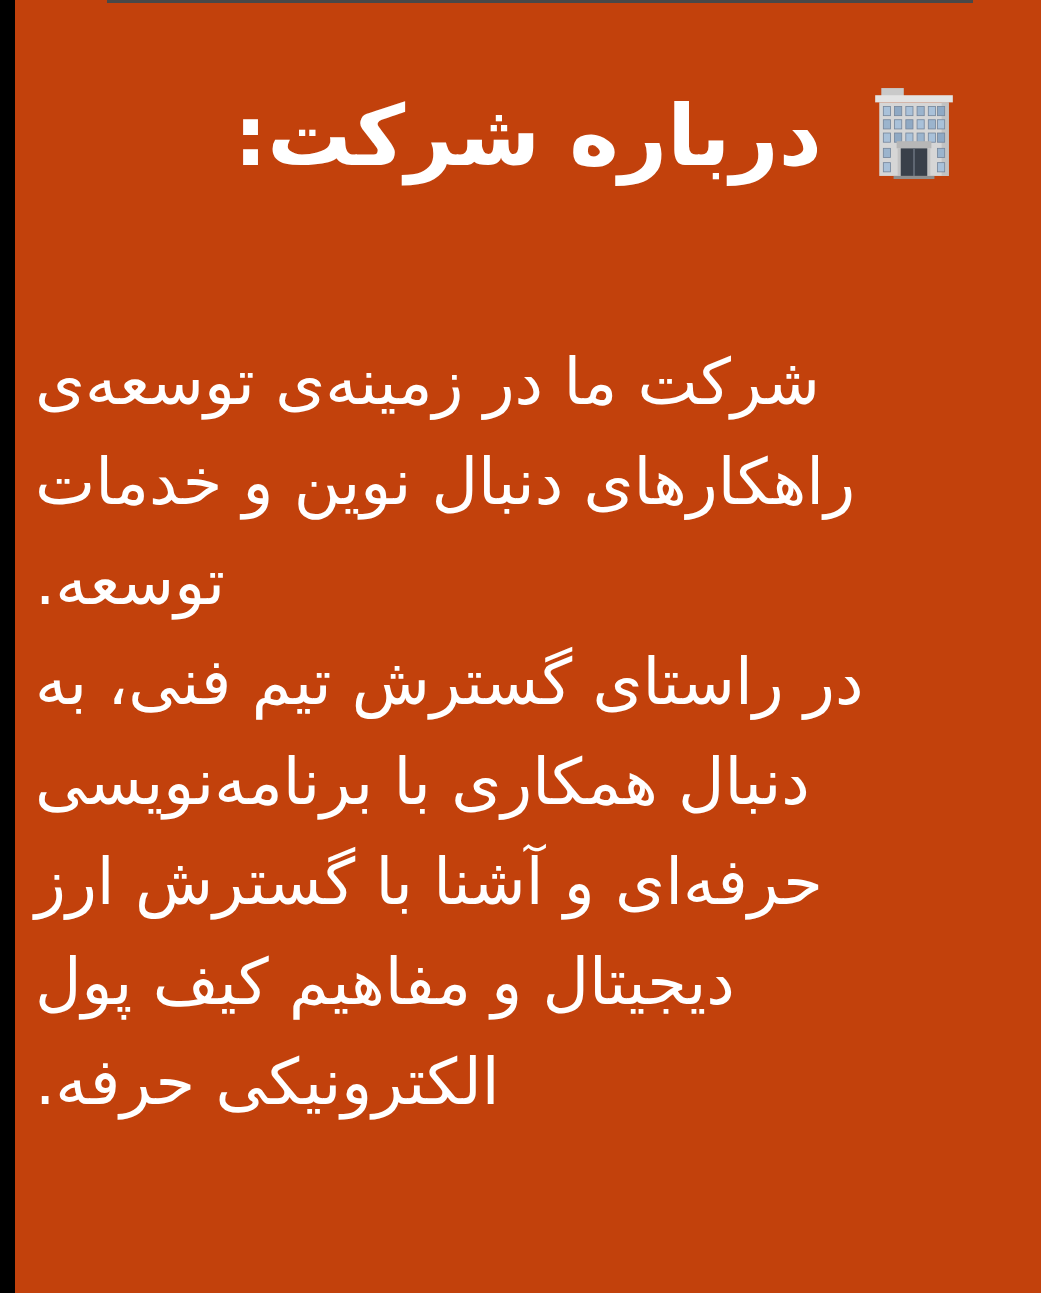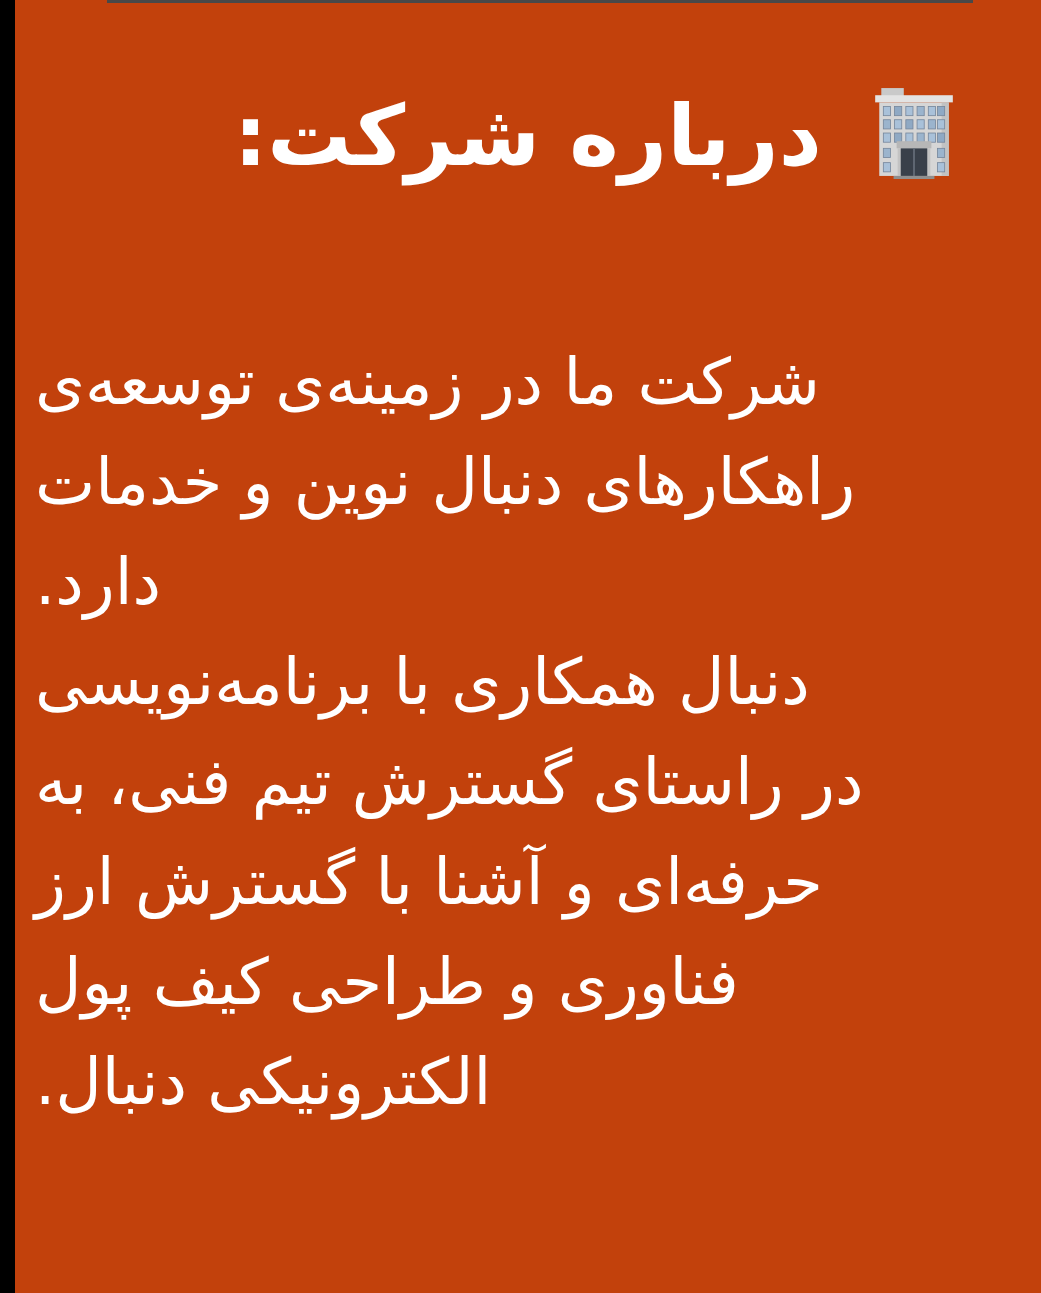--- a/index.html
+++ b/index.html
@@ -111,21 +111,21 @@
         <line x1="44" y1="62" x2="44" y2="89" stroke="#68707c" stroke-width="1.6"></line>
         <rect x="24" y="89" width="40" height="3" fill="#8f8f8f"></rect>
       </svg>
     </span>
     <span>درباره شرکت:</span>
   </div>
 
   <div class="about-block">
     <div class="about-line">شرکت ما در زمینه‌ی توسعه‌ی</div>
     <div class="about-line">راهکارهای دنبال نوین و خدمات</div>
-    <div class="about-line">دارد.</div>
+    <div class="about-line">توسعه.</div>
+    <div class="about-line">در راستای گسترش تیم فنی، به</div>
     <div class="about-line">دنبال همکاری با برنامه‌نویسی</div>
-    <div class="about-line">در راستای گسترش تیم فنی، به</div>
     <div class="about-line">حرفه‌ای و آشنا با گسترش ارز</div>
-    <div class="about-line">فناوری و طراحی کیف پول</div>
-    <div class="about-line">الکترونیکی دنبال.</div>
+    <div class="about-line">دیجیتال و مفاهیم کیف پول</div>
+    <div class="about-line">الکترونیکی حرفه.</div>
   </div>
 
 </div>
 
 </body></html>

